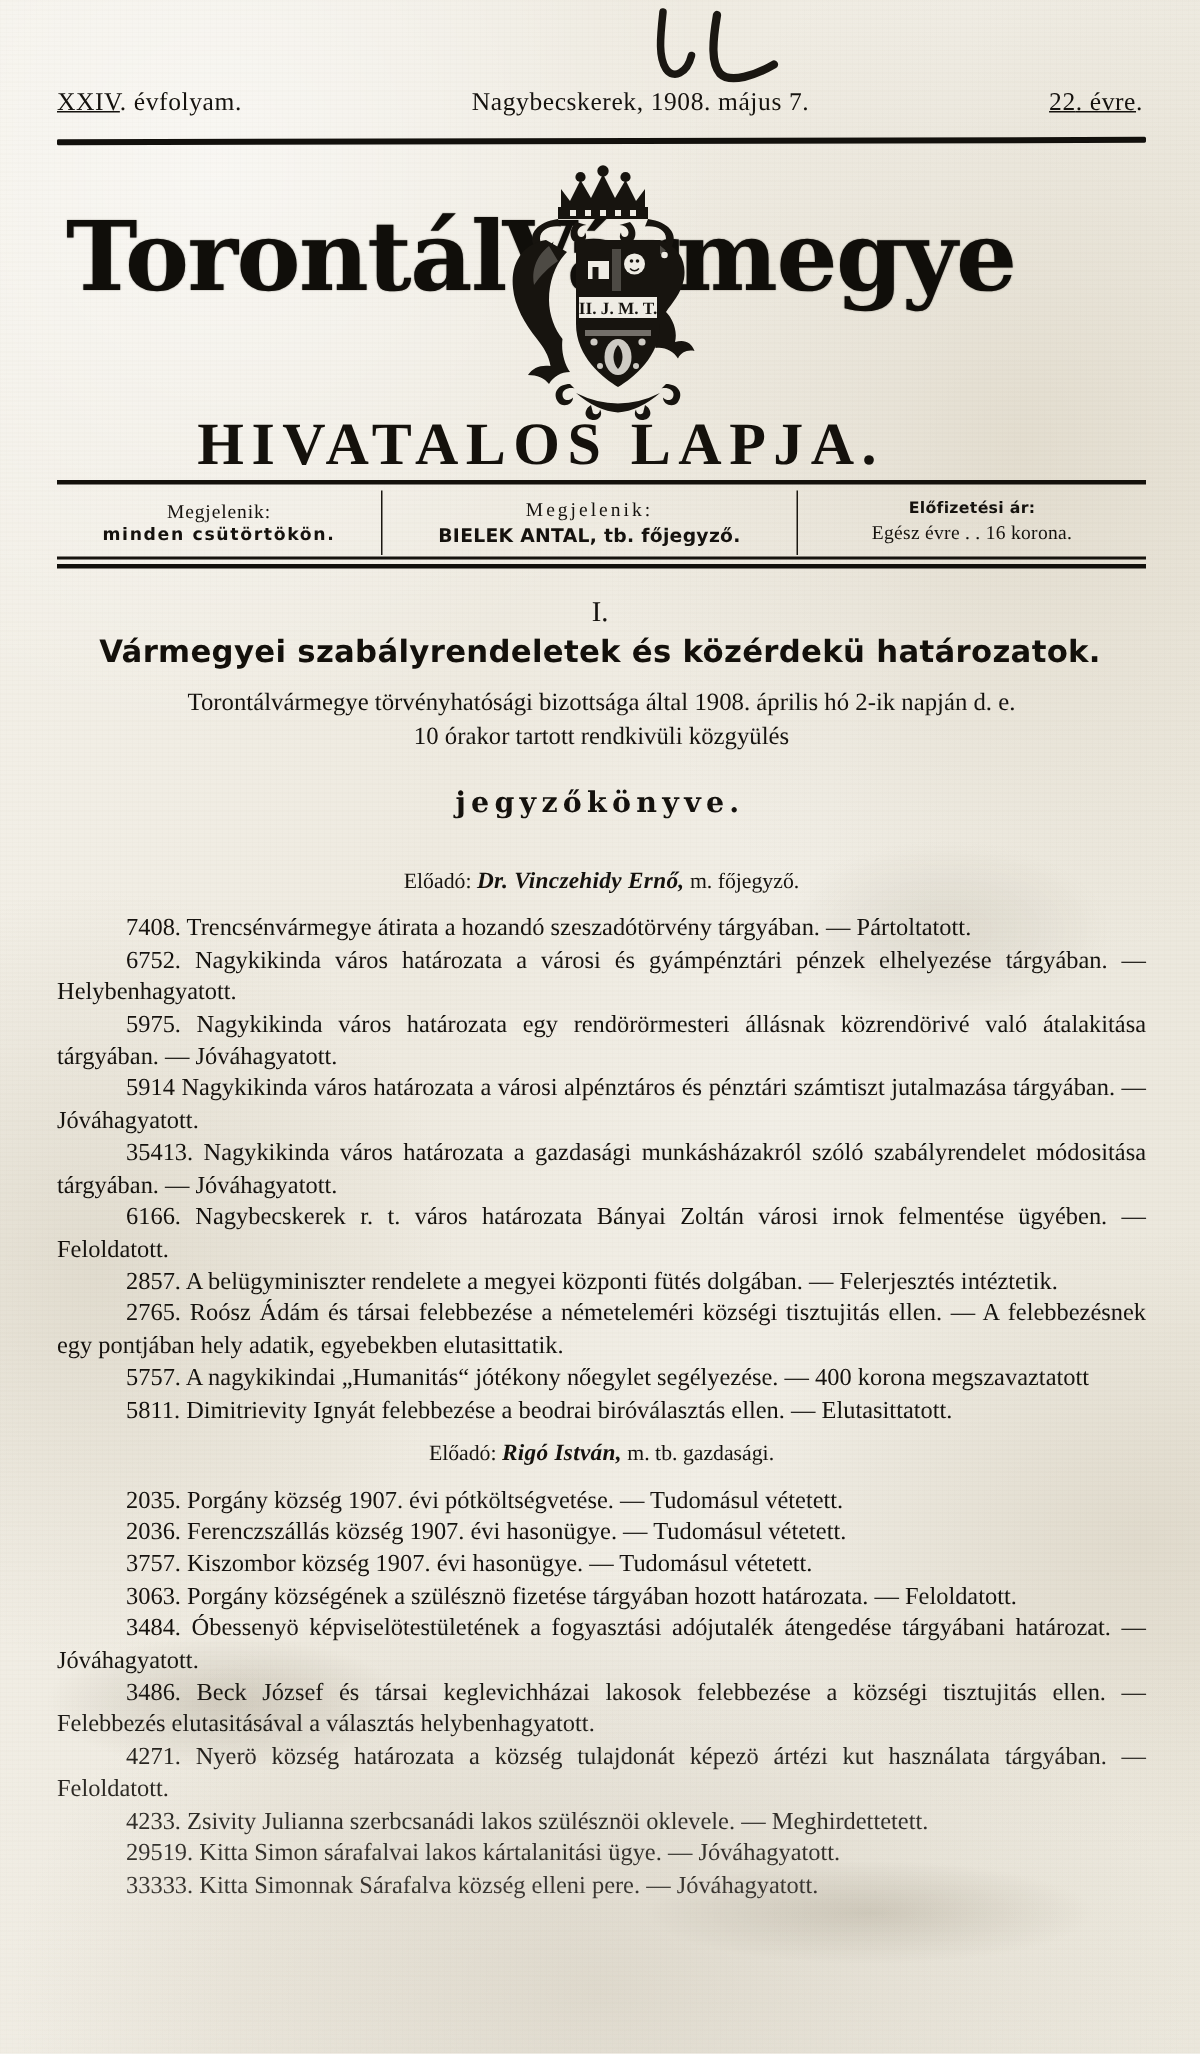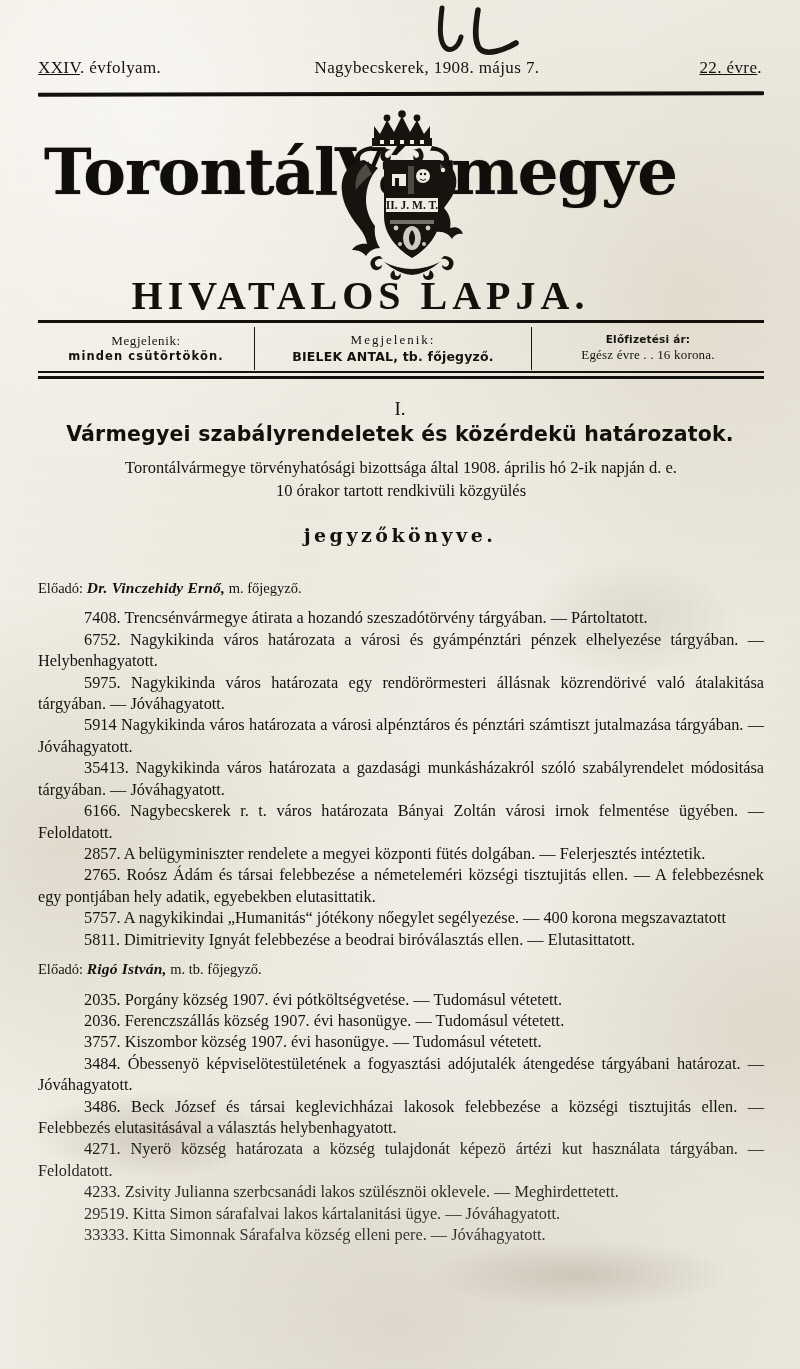--- a/index.html
+++ b/index.html
@@ -110,21 +110,21 @@
   .intro{
     position:absolute;left:38px;top:456px;width:726px;
     text-align:center;font-size:16.5px;line-height:1.42;
   }
   .jkonyv{
     position:absolute;left:0;top:524px;width:800px;text-align:center;
     font-family:"DejaVu Serif", serif;
     font-size:19px;font-weight:700;letter-spacing:3.5px;
   }
   .presenter{
-    font-size:14.5px;margin:0;
+    text-align:center;font-size:14.5px;margin:0;
   }
   .presenter .nm{font-weight:700;font-style:italic;font-size:15.5px;letter-spacing:.2px;}
 
   
   .body{
     position:absolute;left:38px;top:560px;width:726px;
     font-size:16.3px;line-height:1.315;
     text-align:justify;
     -webkit-hyphens:none;hyphens:none;
   }
@@ -280,27 +280,28 @@
     <p>6166. Nagybecskerek r. t. város határozata Bányai Zoltán városi irnok felmentése ügyében. — Feloldatott.</p>
     <p>2857. A belügyminiszter rendelete a megyei központi fütés dolgában. — Felerjesztés intéztetik.</p>
     <p>2765. Roósz Ádám és társai felebbezése a németeleméri községi tisztujitás ellen. — A felebbezésnek egy pontjában hely adatik, egyebekben elutasittatik.</p>
     <p>5757. A nagykikindai „Humanitás“ jótékony nőegylet segélyezése. — 400 korona megszavaztatott</p>
     <p>5811. Dimitrievity Ignyát felebbezése a beodrai biróválasztás ellen. — Elutasittatott.</p>
 
     <div class="pres-block">
       <p class="presenter noind">
         <span>Előadó:</span>
         <span class="nm">Rigó István,</span>
-        <span>m. tb. főjegyző.</span>
+        <span>m. tb. gazdasági.</span>
       </p>
     </div>
 
     <p>2035. Porgány község 1907. évi pótköltségvetése. — Tudomásul vétetett.</p>
     <p>2036. Ferenczszállás község 1907. évi hasonügye. — Tudomásul vétetett.</p>
     <p>3757. Kiszombor község 1907. évi hasonügye. — Tudomásul vétetett.</p>
+    <p>3063. Porgány községének a szülésznö fizetése tárgyában hozott határozata. — Feloldatott.</p>
     <p>3484. Óbessenyö képviselötestületének a fogyasztási adójutalék átengedése tárgyábani határozat. — Jóváhagyatott.</p>
     <p>3486. Beck József és társai keglevichházai lakosok felebbezése a községi tisztujitás ellen. — Felebbezés elutasitásával a választás helybenhagyatott.</p>
     <p>4271. Nyerö község határozata a község tulajdonát képezö ártézi kut használata tárgyában. — Feloldatott.</p>
     <p>4233. Zsivity Julianna szerbcsanádi lakos szülésznöi oklevele. — Meghirdettetett.</p>
     <p>29519. Kitta Simon sárafalvai lakos kártalanitási ügye. — Jóváhagyatott.</p>
     <p>33333. Kitta Simonnak Sárafalva község elleni pere. — Jóváhagyatott.</p>
   </div>
 
   <div class="smudge" style="left:30px;top:1090px;width:240px;height:90px;"></div>
   <div class="smudge" style="left:430px;top:1240px;width:300px;height:70px;"></div>

